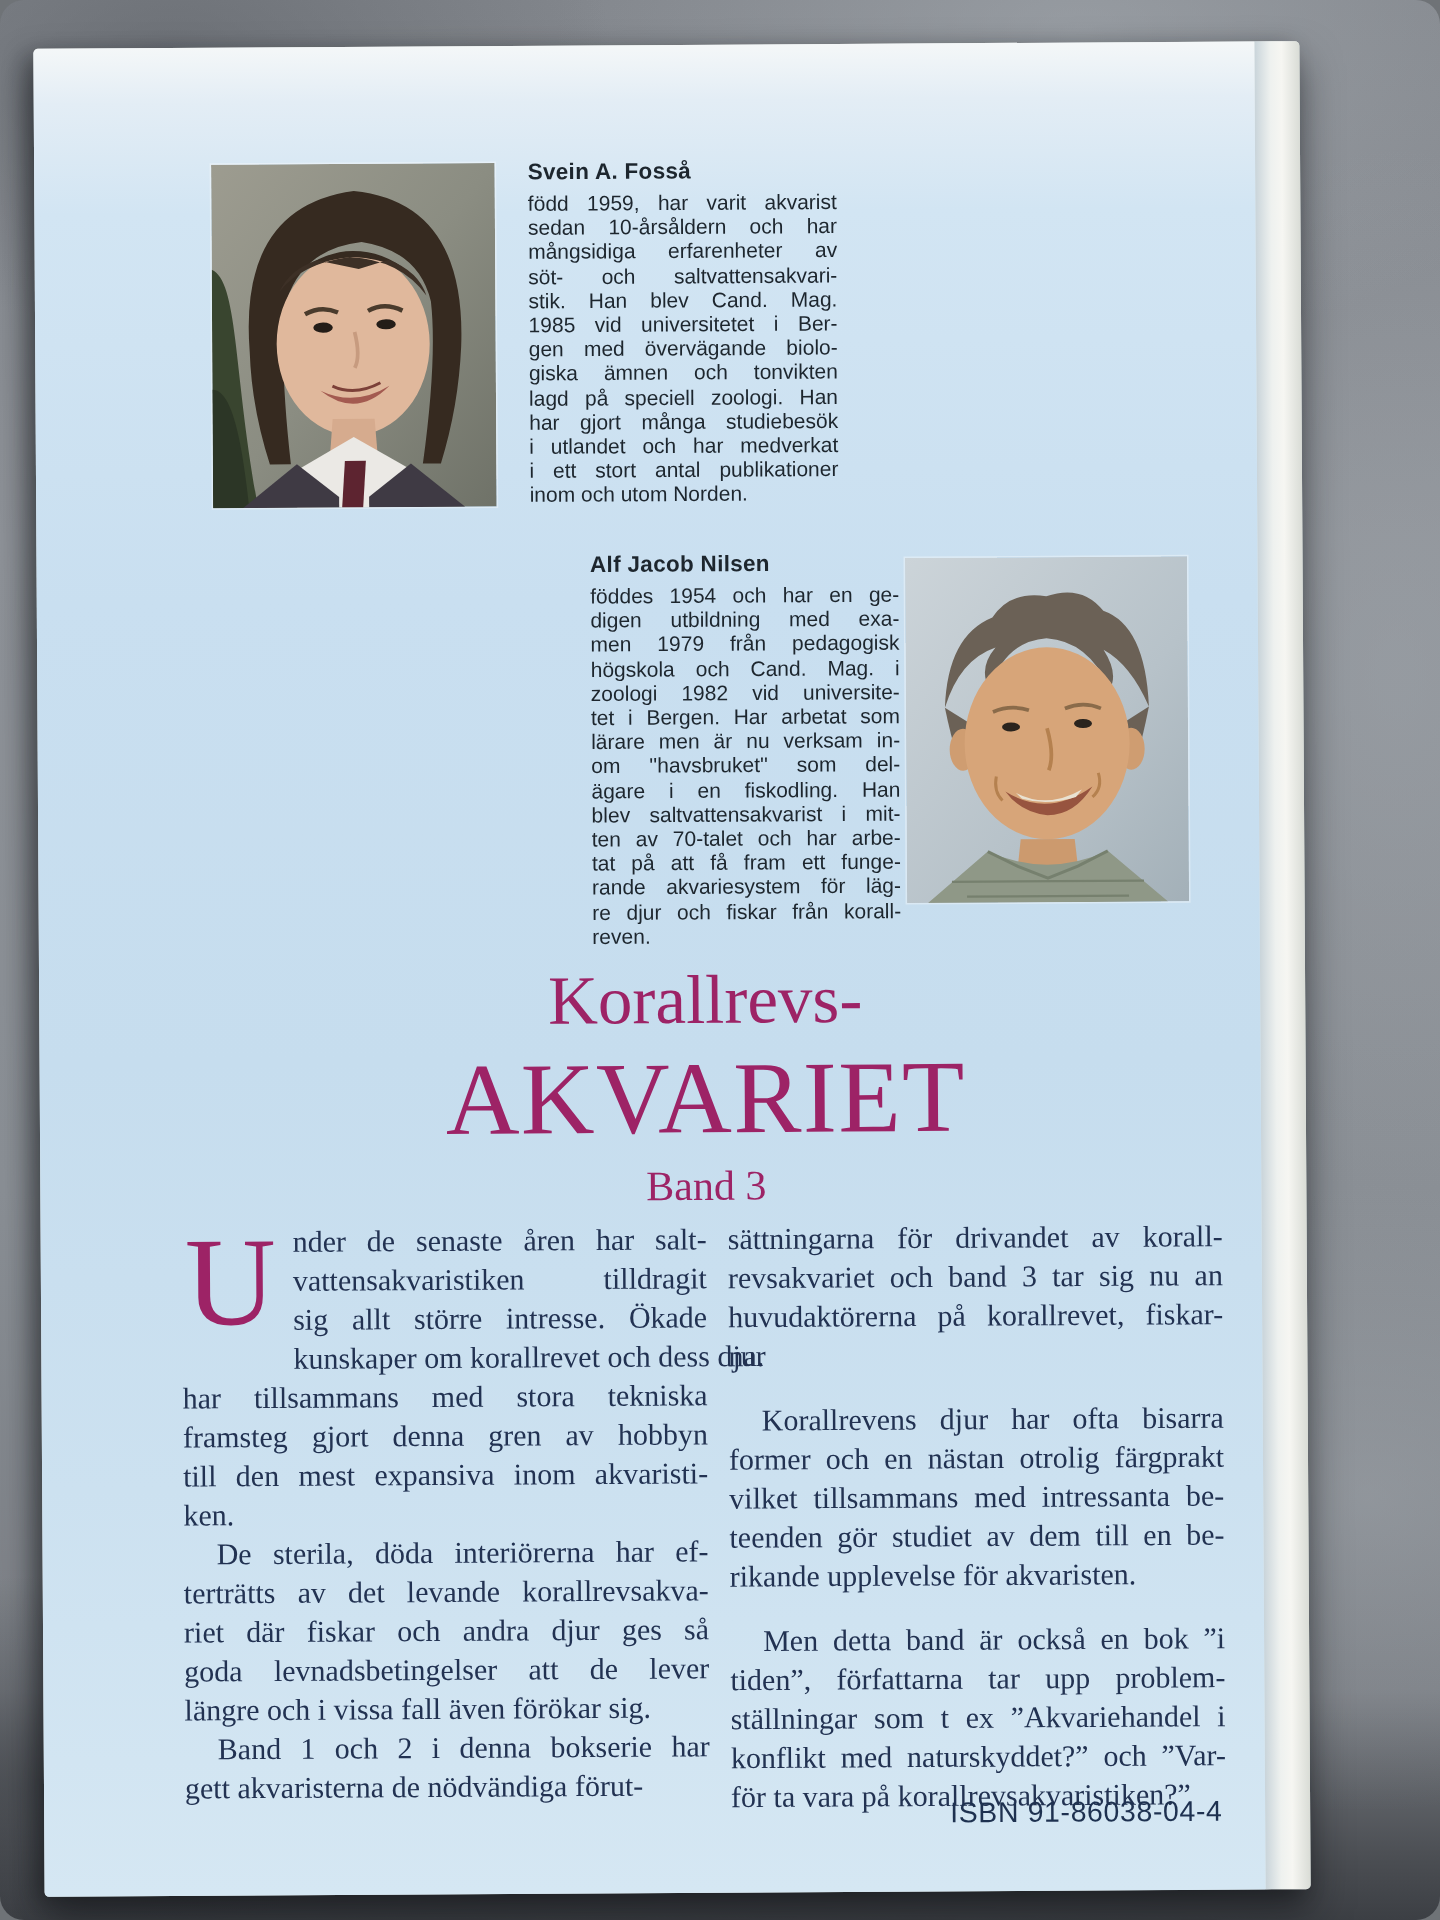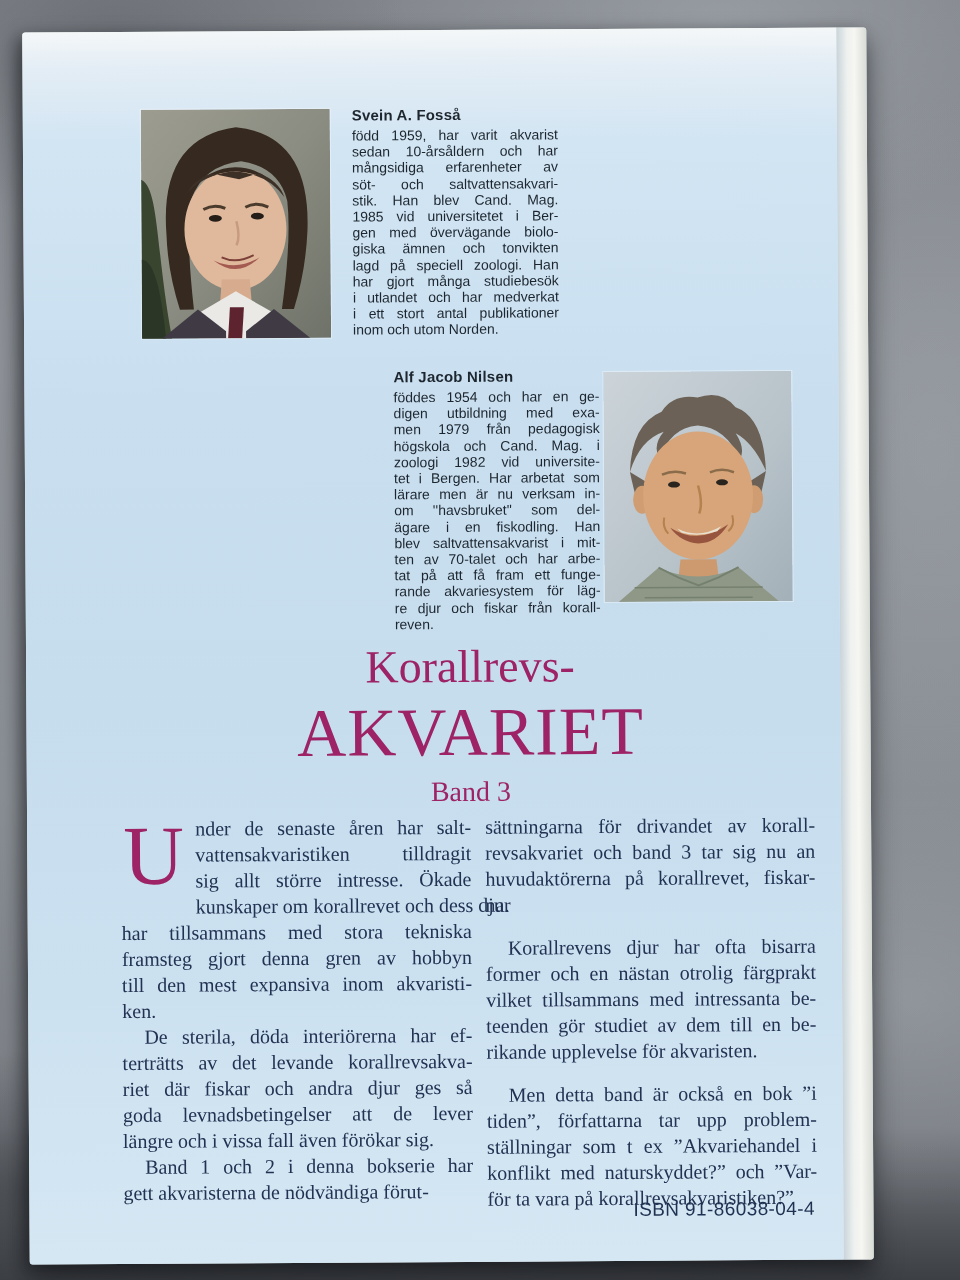--- a/index.html
+++ b/index.html
@@ -7,20 +7,21 @@
   .stage {
     position:relative; width:960px; height:1280px; overflow:hidden;
     font-family:"Liberation Sans", sans-serif;
     background:
       radial-gradient(ellipse 420px 260px at 12% 3%, rgba(90,94,100,.55), transparent 70%),
       radial-gradient(ellipse 500px 300px at 75% 2%, rgba(170,176,182,.5), transparent 70%),
       radial-gradient(ellipse 300px 500px at 97% 35%, rgba(160,166,172,.45), transparent 70%),
       radial-gradient(ellipse 380px 300px at 95% 78%, rgba(168,174,180,.4), transparent 70%),
       radial-gradient(ellipse 300px 200px at 3% 93%, rgba(60,63,68,.6), transparent 70%),
       linear-gradient(180deg,#83878d 0%, #8e9298 28%, #8a8f95 62%, #7b7f85 88%, #4a4d52 97%, #3c3f44 100%);
+    border-radius: 16px;
   }
   .book {
     position:absolute; left:26px; top:30px; width:844px; height:1232px;
     transform:rotate(-0.35deg); border-radius:3px;
     box-shadow:0 14px 26px rgba(15,17,20,.55), -6px 4px 14px rgba(15,17,20,.35);
     background:#dfe6e6;
   }
   .fore-edge {
     position:absolute; top:0; right:0; bottom:0; width:30px; border-radius:0 3px 3px 0;
     background:linear-gradient(90deg,#c9d4da 0%, #eef1ef 35%, #f6f6f2 60%, #d9dcd6 100%);

